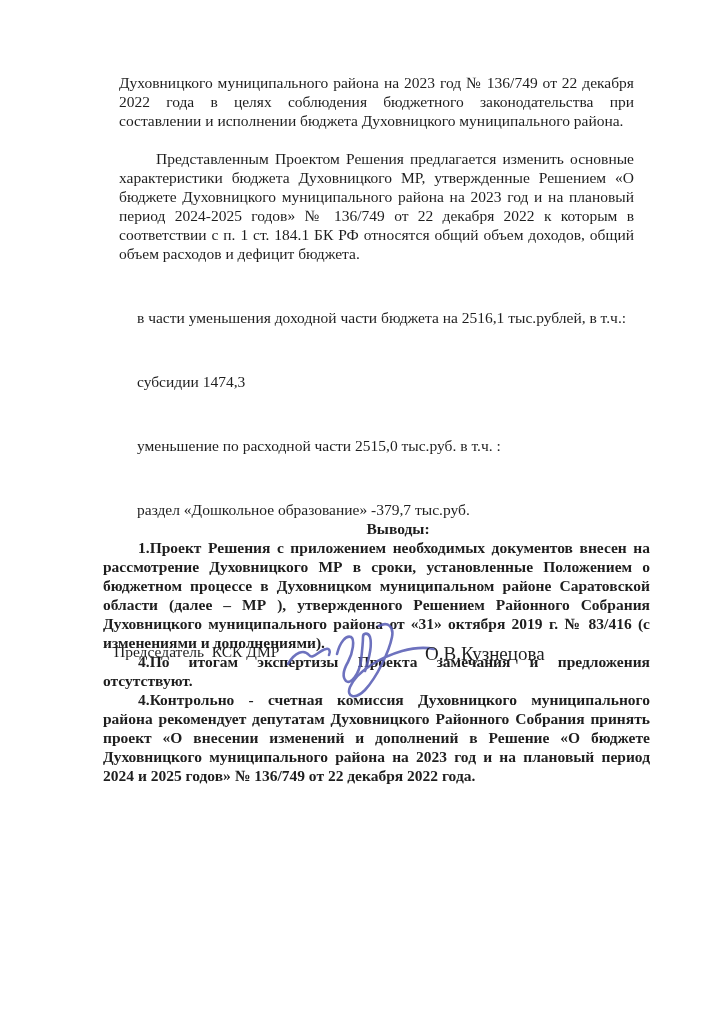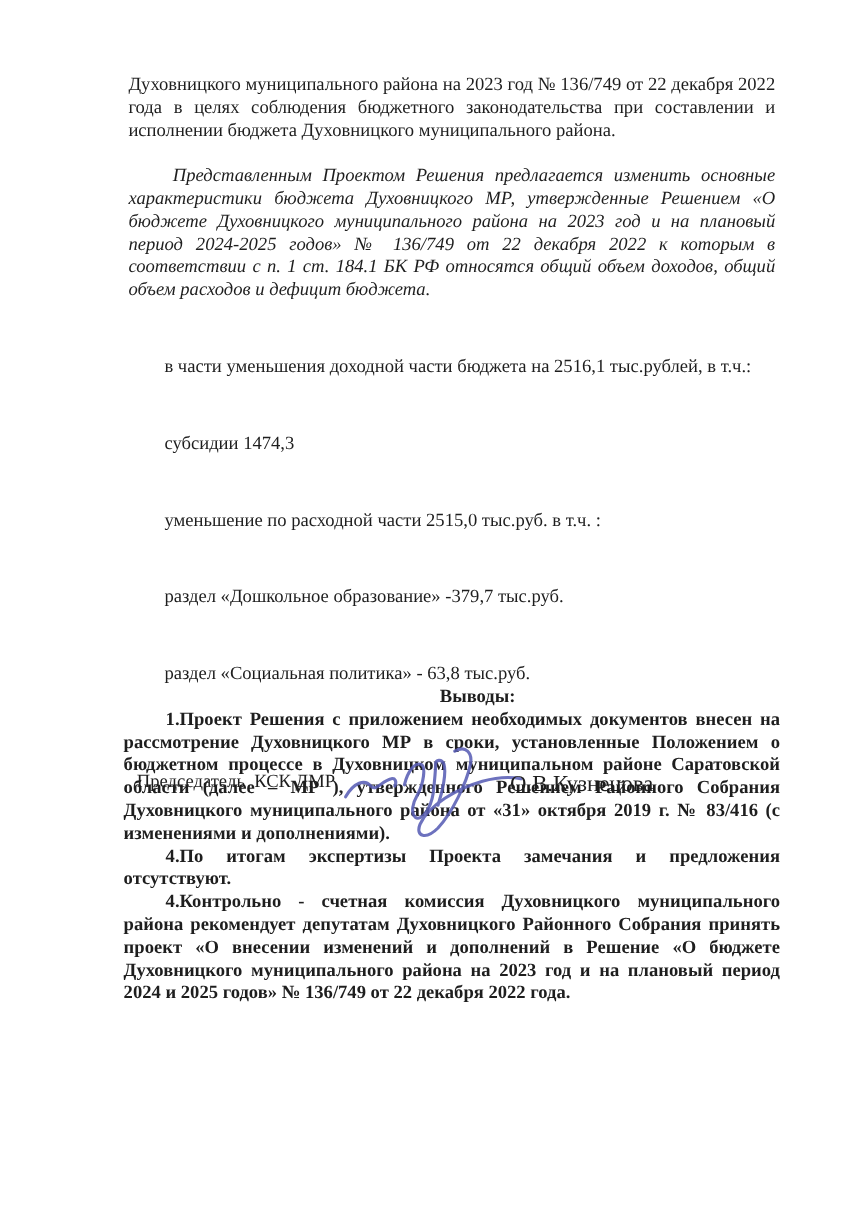--- a/index.html
+++ b/index.html
@@ -19,28 +19,27 @@
   .content {
     position: absolute;
     left: 103px;
     top: 57px;
     width: 547px;
     font-size: 15.5px;
     line-height: 19px;
     text-align: justify;
   }
   .para {
-    margin: 4px;
+    margin: 16px;
   }
   .para.indent {
     text-indent: 37px;
   }
   .para.gap-before {
     margin-top: 19px;
-    font-style: italic;
   }
   .budget-line {
     display: block;
     padding-left: 34px;
     text-align: left;
     white-space: nowrap;
     margin-top: 45px;
   }
   .conclusions-heading {
     padding-left: 43px;
@@ -82,21 +81,20 @@
   <div class="content">
 
     <p class="para">Духовницкого муниципального района   на 2023 год № 136/749 от 22 декабря 2022 года в целях соблюдения бюджетного законодательства при составлении и исполнении бюджета Духовницкого муниципального района.</p>
 
     <p class="para indent gap-before">Представленным Проектом Решения предлагается изменить основные характеристики бюджета Духовницкого МР, утвержденные Решением «О бюджете Духовницкого муниципального района на 2023 год и на плановый период 2024-2025 годов» № 136/749 от 22 декабря 2022 к которым в соответствии с п. 1 ст. 184.1 БК РФ относятся общий объем доходов, общий объем расходов и дефицит бюджета.</p>
 
     <span class="budget-line">в части уменьшения доходной части бюджета на 2516,1 тыс.рублей, в т.ч.:</span>
     <span class="budget-line">субсидии 1474,3</span>
     <span class="budget-line">уменьшение по расходной части 2515,0 тыс.руб. в т.ч. :</span>
     <span class="budget-line">раздел «Дошкольное образование» -379,7 тыс.руб.</span>
-    <span class="budget-line">раздел «Социальная политика» - 63,8 тыс.руб.</span>
 
     <p class="conclusions-heading">Выводы:</p>
 
     <p class="conclusion">1.Проект Решения с приложением необходимых документов внесен на рассмотрение Духовницкого МР в сроки, установленные Положением о бюджетном процессе  в Духовницком муниципальном районе Саратовской области (далее – МР ), утвержденного Решением  Районного Собрания Духовницкого муниципального района  от «31» октября 2019 г. № 83/416 (с изменениями и дополнениями).</p>
     <p class="conclusion">4.По итогам экспертизы Проекта замечания и предложения отсутствуют.</p>
     <p class="conclusion">4.Контрольно - счетная комиссия Духовницкого муниципального района рекомендует  депутатам  Духовницкого Районного Собрания принять проект «О внесении изменений и дополнений в Решение «О бюджете Духовницкого муниципального района на 2023 год и на плановый период 2024 и 2025 годов» № 136/749 от 22 декабря 2022 года.</p>
 
   </div>
 
   <span class="sig-role">Председатель  КСК ДМР</span>

